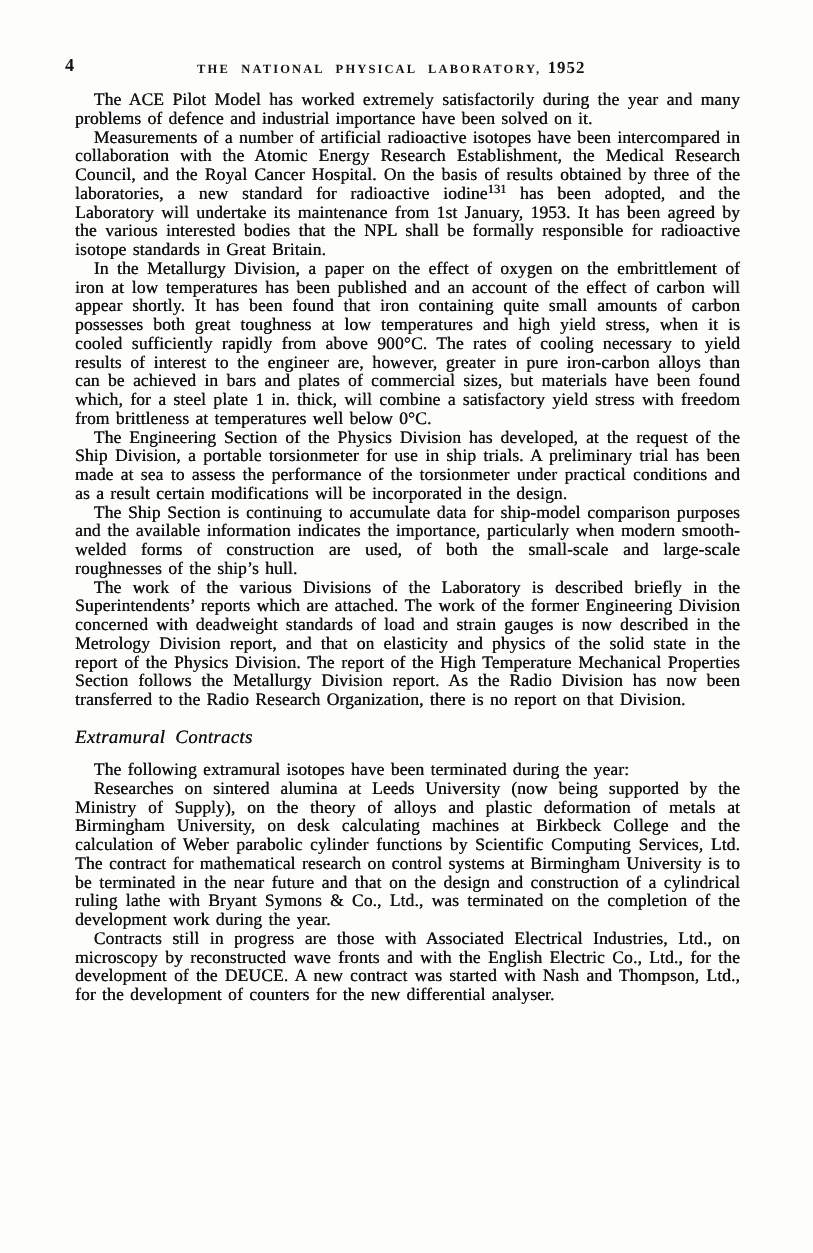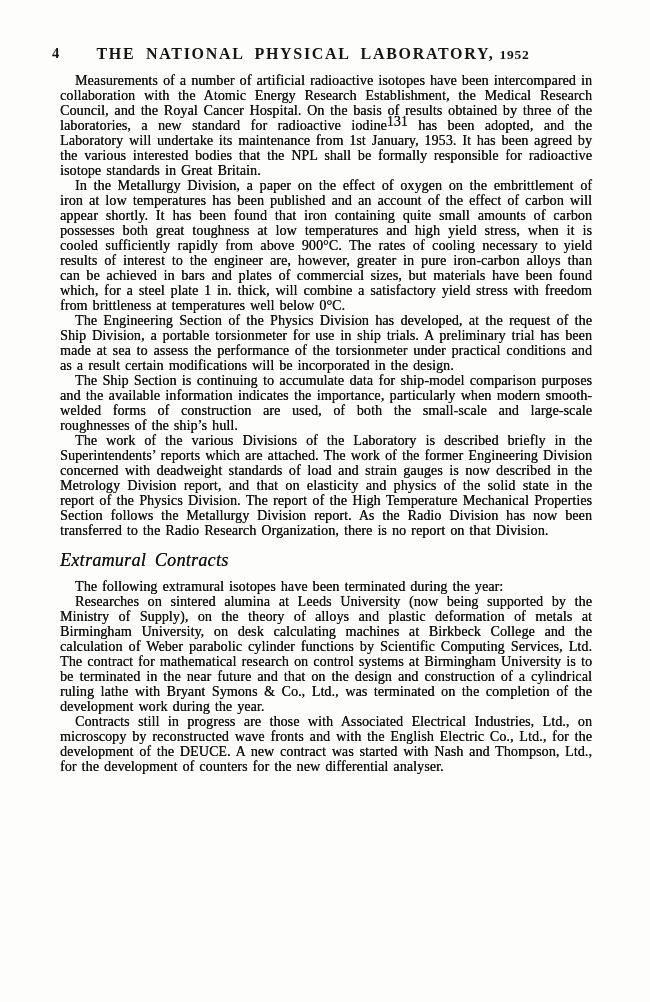--- a/index.html
+++ b/index.html
@@ -33,21 +33,21 @@
     font-size: 14.5px;
     font-weight: 700;
   }
   .running-title {
     position: relative;
     left: -13px;
     text-align: center;
     white-space: nowrap;
   }
   .title-caps {
-    font-size: 16px;
+    font-size: 10px;
     font-weight: 700;
     letter-spacing: 1.7px;
     word-spacing: 5px;
   }
   .title-year {
     font-size: 13.5px;
     font-weight: 700;
     letter-spacing: 0.8px;
     margin-left: 5px;
     margin-top: 42px;
@@ -57,28 +57,28 @@
     margin: 0;
     text-align: justify;
     text-indent: 15px;
     font-size: 14px;
     line-height: 15px;
     word-spacing: 1.4px;
     letter-spacing: 0.1px;
     text-shadow: 0.25px 0 0 currentColor;
   }
   .body-text p sup {
-    font-size: 14px;
+    font-size: 10px;
     line-height: 0;
     vertical-align: 4.5px;
     letter-spacing: 0;
   }
   .section-heading {
     margin: 15px 0 11px 0;
-    font-size: 18px;
+    font-size: 15px;
     font-weight: 400;
     font-style: italic;
     line-height: 15px;
     letter-spacing: 0.3px;
     word-spacing: 4px;
     text-shadow: 0.25px 0 0 currentColor;
   }
 </style>
 </head>
 <body>
@@ -88,20 +88,21 @@
 
     <div class="running-head">
       <span class="page-number">4</span>
       <div class="running-title">
         <span class="title-caps">THE NATIONAL PHYSICAL LABORATORY,</span><span class="title-year">1952</span>
       </div>
     </div>
 
     <div class="body-text">
 
+      <p>The ACE Pilot Model has worked extremely satisfactorily during the year and many problems of defence and industrial importance have been solved on it.</p>
 
       <p><span>Measurements of a number of artificial radioactive isotopes have been intercompared in collaboration with the Atomic Energy Research Establishment, the Medical Research Council, and the Royal Cancer Hospital. On the basis of results obtained by three of the laboratories, a new standard for radioactive iodine</span><sup>131</sup><span> has been adopted, and the Laboratory will undertake its maintenance from 1st January, 1953. It has been agreed by the various interested bodies that the NPL shall be formally responsible for radioactive isotope standards in Great Britain.</span></p>
 
       <p>In the Metallurgy Division, a paper on the effect of oxygen on the embrittlement of iron at low temperatures has been published and an account of the effect of carbon will appear shortly. It has been found that iron containing quite small amounts of carbon possesses both great toughness at low temperatures and high yield stress, when it is cooled sufficiently rapidly from above 900°C. The rates of cooling necessary to yield results of interest to the engineer are, however, greater in pure iron-carbon alloys than can be achieved in bars and plates of commercial sizes, but materials have been found which, for a steel plate 1 in. thick, will combine a satisfactory yield stress with freedom from brittleness at temperatures well below 0°C.</p>
 
       <p>The Engineering Section of the Physics Division has developed, at the request of the Ship Division, a portable torsionmeter for use in ship trials. A preliminary trial has been made at sea to assess the performance of the torsionmeter under practical conditions and as a result certain modifications will be incorporated in the design.</p>
 
       <p>The Ship Section is continuing to accumulate data for ship-model comparison purposes and the available information indicates the importance, particularly when modern smooth-welded forms of construction are used, of both the small-scale and large-scale roughnesses of the ship’s hull.</p>
 
       <p>The work of the various Divisions of the Laboratory is described briefly in the Superintendents’ reports which are attached. The work of the former Engineering Division concerned with deadweight standards of load and strain gauges is now described in the Metrology Division report, and that on elasticity and physics of the solid state in the report of the Physics Division. The report of the High Temperature Mechanical Properties Section follows the Metallurgy Division report. As the Radio Division has now been transferred to the Radio Research Organization, there is no report on that Division.</p>

